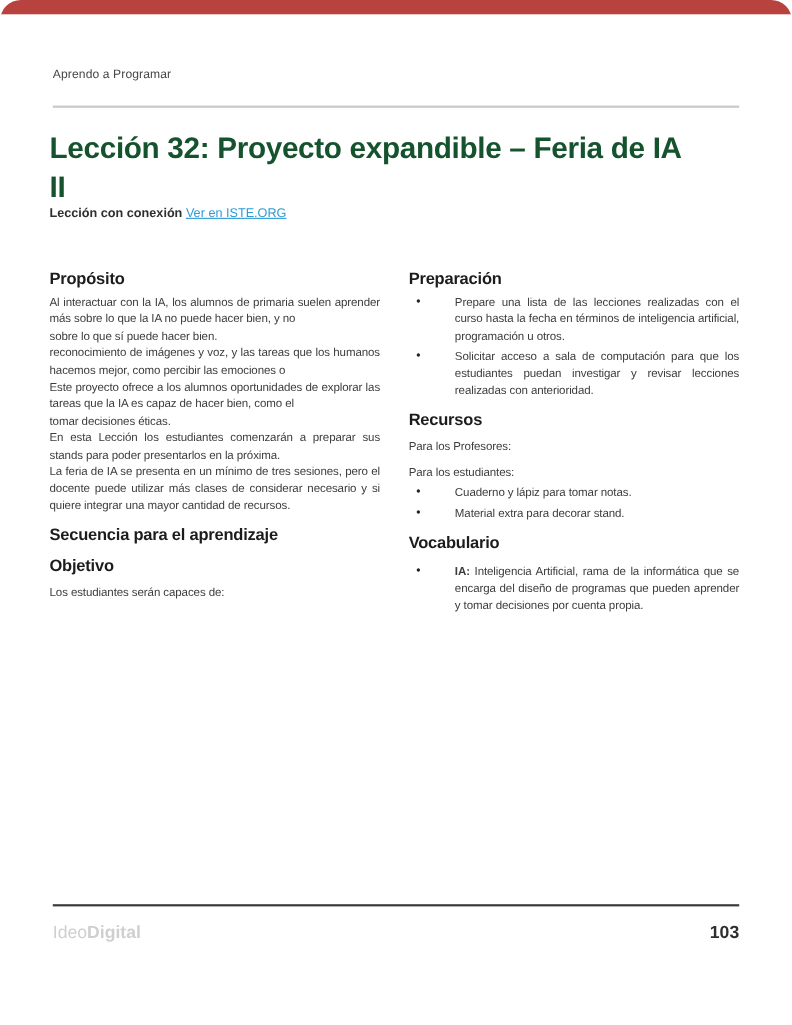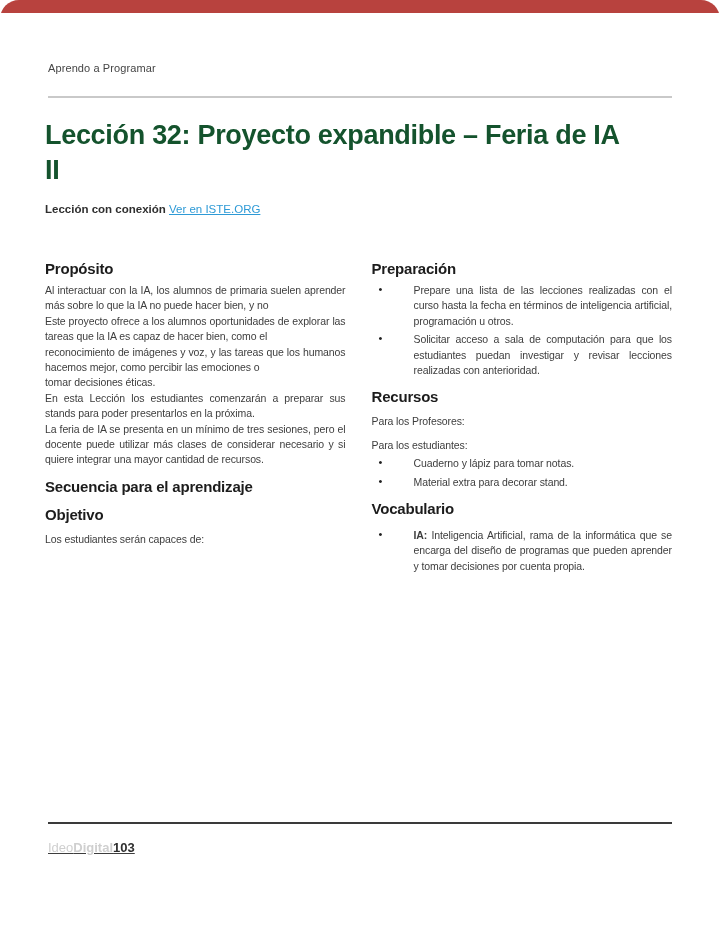--- a/index.html
+++ b/index.html
@@ -26,21 +26,20 @@
     border-top:2px solid #c9c9c9; height:0;
   }
   .content { position:absolute; top:112px; left:45px; right:48px; }
   .doc-title {
     margin:6px 0 0 0;
     color:#14532d;
     font-size:27px; font-weight:bold;
     line-height:35px; letter-spacing:-0.3px;
   }
   .subtitle {
-    margin-top:15px;
     font-size:11.5px; color:#2f2f2f;
   }
   .subtitle .lbl { font-weight:bold; }
   .link {
     color:#2e9ad6; text-decoration:underline; cursor:pointer;
   }
   .columns {
     display:grid; grid-template-columns:1fr 1fr; column-gap:26px;
     margin-top:44px;
     font-size:10.5px; line-height:15.4px;
@@ -62,23 +61,22 @@
     position:absolute; left:7px; top:-1px;
     color:#222222; font-size:11px;
   }
   li.bullet-link::before { color:#2e9ad6; }
   .footer-rule {
     position:absolute; top:822px; left:48px; right:48px;
     border-top:2px solid #3a3a3a; height:0;
   }
   .footer-row {
     position:absolute; top:840px; left:48px; right:48px;
-    display:flex; align-items:baseline;
-    font-size:13px;
-    text-decoration:underline;
+    display:flex; justify-content:space-between; align-items:baseline;
+    font-size:16px;
   }
   .brand { color:#cfcfcf; }
   .brand .bold { font-weight:bold; }
   .page-num { font-weight:bold; color:#2f2f2f; }
 </style>
 </head>
 <body>
 
 <div class="page">
 
@@ -99,22 +97,23 @@
       <span> </span>
       <span class="link">Ver en ISTE.ORG</span>
     </div>
 
     <div class="columns">
 
       <div class="col">
 
         <h2>Propósito</h2>
         <p>Al interactuar con la IA, los alumnos de primaria suelen aprender más sobre lo que la IA no puede hacer bien, y no</p>
+        <p>sobre lo que sí puede hacer bien.</p>
+        <p>reconocimiento de imágenes y voz, y las tareas que los humanos hacemos mejor, como percibir las emociones o</p>
         <p>Este proyecto ofrece a los alumnos oportunidades de explorar las tareas que la IA es capaz de hacer bien, como el</p>
-        <p>reconocimiento de imágenes y voz, y las tareas que los humanos hacemos mejor, como percibir las emociones o</p>
         <p>tomar decisiones éticas.</p>
         <p>En esta Lección los estudiantes comenzarán a preparar sus stands para poder presentarlos en la próxima.</p>
         <p>La feria de IA se presenta en un mínimo de tres sesiones, pero el docente puede utilizar más clases de considerar necesario y si quiere integrar una mayor cantidad de recursos.</p>
 
         <h2>Secuencia para el aprendizaje</h2>
 
         <h2>Objetivo</h2>
         <p class="gap-above gap-below">Los estudiantes serán capaces de:</p>
 
       </div>

